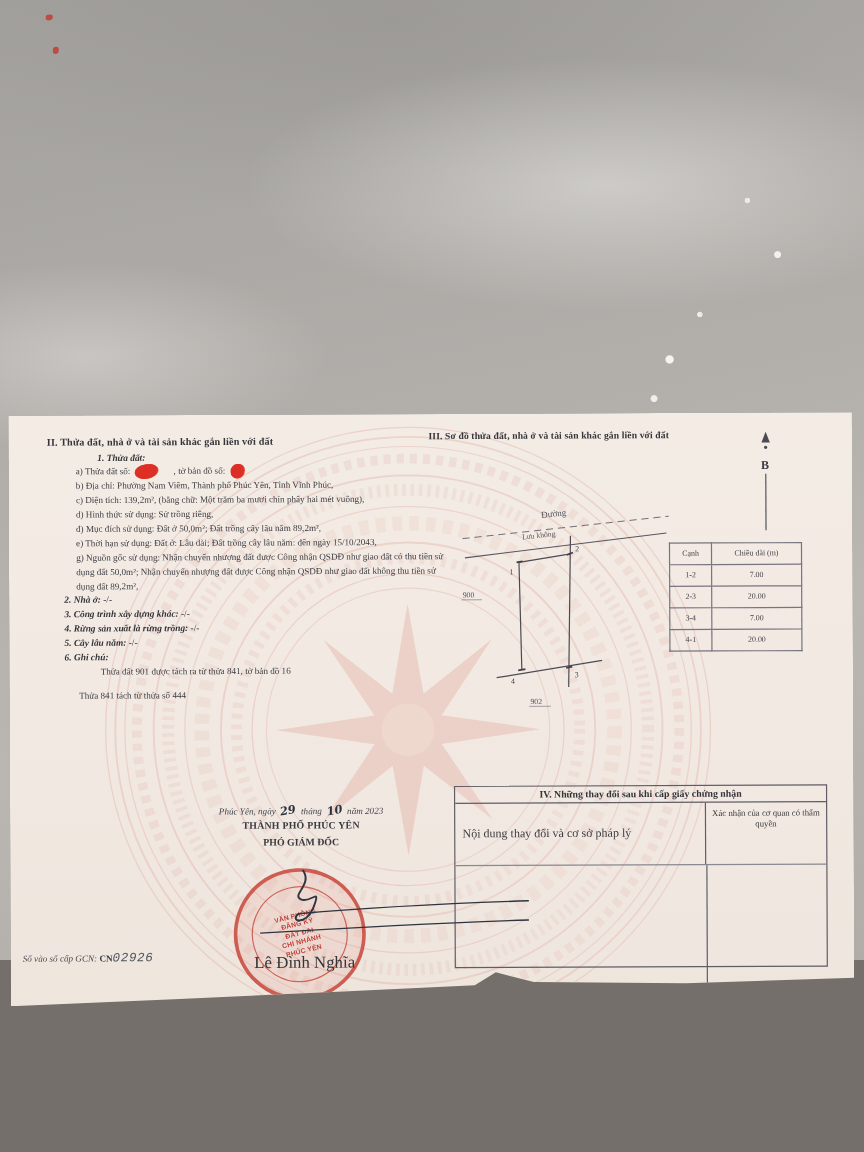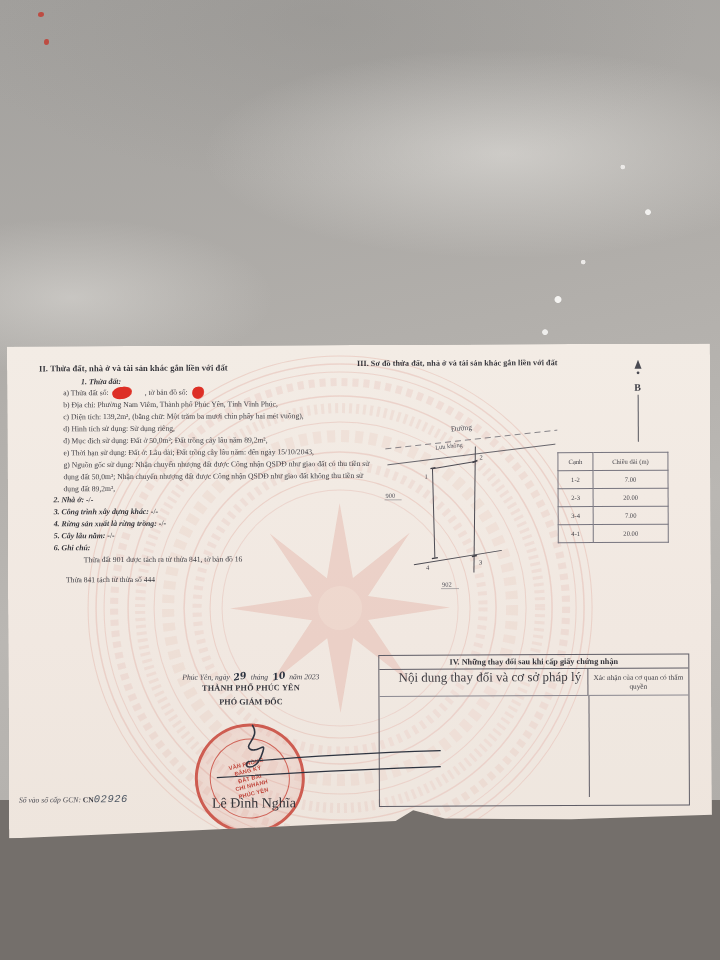--- a/index.html
+++ b/index.html
@@ -51,21 +51,21 @@
   .etable th{font-weight:normal;height:17px;}
   .etable td{height:17px;}
   .etable .c1{width:34px;}
   .etable .c2{width:74px;}
 
   
   .s4{border:1px solid #5f5d66;width:309px;height:150px;background:rgba(255,255,255,.06);}
   .s4-title{font-size:8.2px;font-weight:bold;text-align:center;color:#33333a;
     border-bottom:1px solid #5f5d66;padding:2px 0;}
   .s4-heads{display:flex;border-bottom:1px solid #8a8890;}
-  .s4-h1{width:68%;border-right:1px solid #5f5d66;font-size:13px;text-align:right;color:#3d3c42;padding:0 6px;}
+  .s4-h1{width:68%;border-right:1px solid #5f5d66;font-size:10px;text-align:left;color:#3d3c42;padding:20px 6px;}
   .s4-h2{width:32%;font-size:7.3px;text-align:center;color:#3d3c42;padding:4px 4px;}
   .s4-body{display:flex;height:101px;}
   .s4-b1{width:68%;border-right:1px solid #5f5d66;}
   .s4-b2{width:32%;}
 
   
   .sig{text-align:center;color:#3a3a44;}
   .sig .date{font-size:7.6px;font-style:italic;color:#44444c;}
   .hand{display:inline-block;font-family:"DejaVu Serif",serif;font-weight:bold;font-style:italic;
         font-size:9.5px;color:#2c3340;transform:rotate(-10deg);margin:0 2px;}
@@ -123,21 +123,21 @@
 
   <div class="abs sec-head" style="left:32px;top:17px;width:340px;">II. Thửa đất, nhà ở và tài sản khác gắn liền với đất</div>
 
   <div class="abs item" style="left:46px;top:30px;margin-left:28px;">1. Thửa đất:</div>
 
   <div class="abs line" style="left:56px;top:41px;">
     <span>a) Thửa đất số:</span><span class="blob blob1"></span><span>, tờ bản đồ số:</span><span class="blob blob2"></span>
   </div>
   <div class="abs line" style="left:56px;top:53px;">b) Địa chỉ: Phường Nam Viêm, Thành phố Phúc Yên, Tỉnh Vĩnh Phúc,</div>
   <div class="abs line" style="left:56px;top:65px;">c) Diện tích: 139,2m², (bằng chữ: Một trăm ba mươi chín phẩy hai mét vuông),</div>
-  <div class="abs line" style="left:56px;top:77px;">d) Hình tích sử dụng: Sử dụng riêng,</div>
+  <div class="abs line" style="left:56px;top:77px;">d) Hình thức sử dụng: Sử trồng riêng,</div>
   <div class="abs line" style="left:56px;top:89px;">đ) Mục đích sử dụng: Đất ở 50,0m²; Đất trồng cây lâu năm 89,2m²,</div>
   <div class="abs line" style="left:56px;top:101px;">e) Thời hạn sử dụng: Đất ở: Lâu dài; Đất trồng cây lâu năm: đến ngày 15/10/2043,</div>
   <div class="abs line wrap" style="left:56px;top:113px;width:306px;">g) Nguồn gốc sử dụng: Nhận chuyển nhượng đất được Công nhận QSDĐ như giao đất có thu tiền sử dụng đất 50,0m²; Nhận chuyển nhượng đất được Công nhận QSDĐ như giao đất không thu tiền sử dụng đất 89,2m²,</div>
 
   <div class="abs item" style="left:46px;top:148px;">
     <span>2. Nhà ở:</span> <span class="val">-/-</span></div>
   <div class="abs item" style="left:46px;top:160px;">
     <span>3. Công trình xây dựng khác:</span> <span class="val">-/-</span></div>
   <div class="abs item" style="left:46px;top:172px;">
     <span>4. Rừng sản xuất là rừng trồng:</span> <span class="val">-/-</span></div>

